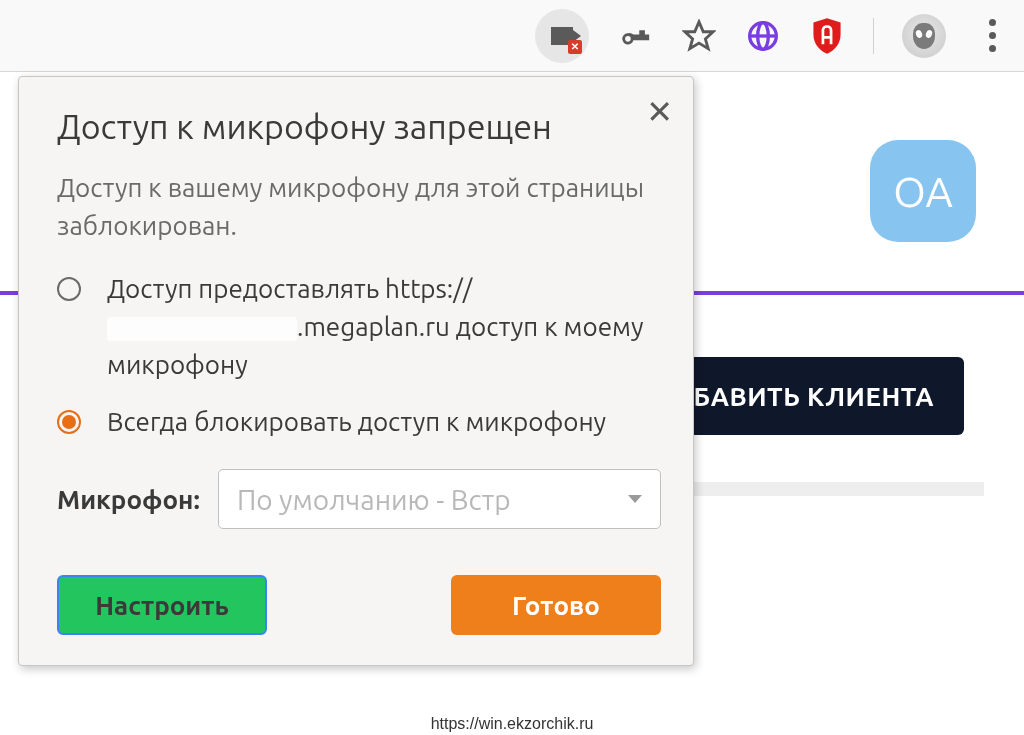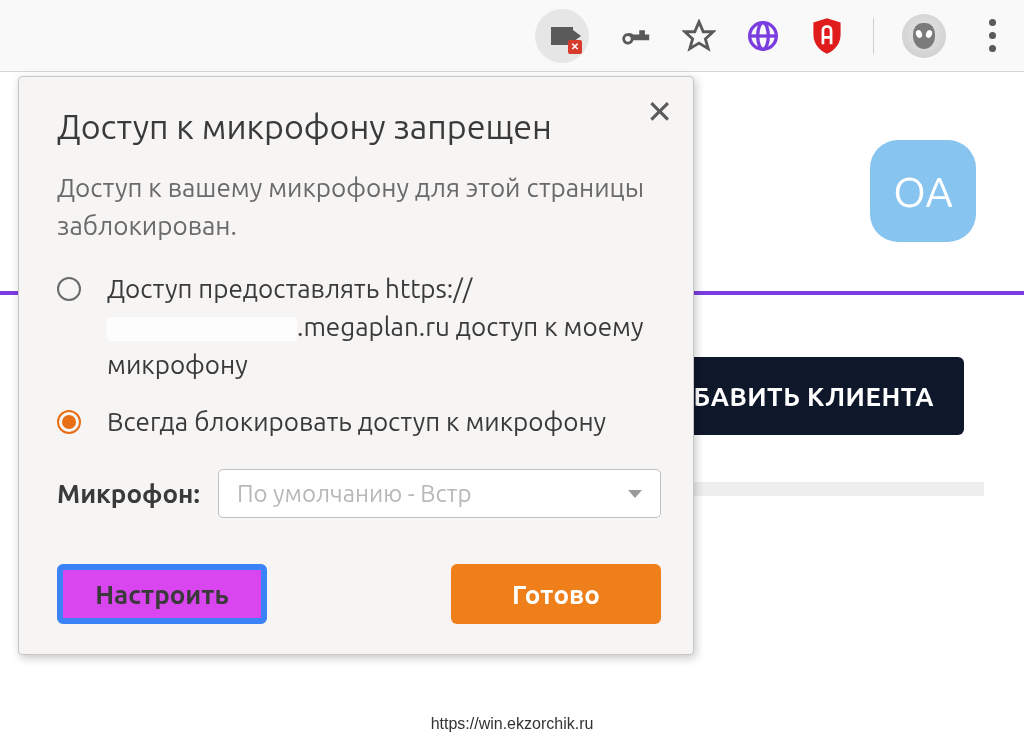--- a/index.html
+++ b/index.html
@@ -262,28 +262,28 @@
       margin-top: 28px;
       gap: 18px;
     }
     .select-label {
       font-size: 26px;
       color: #3a3a3a;
       font-weight: 600;
     }
     .select-box {
       flex: 1;
-      height: 49px;
+      height: 60px;
       border: 1px solid #c0c0c0;
       border-radius: 5px;
       background: #fff;
       display: flex;
       align-items: center;
       padding: 0 18px;
-      font-size: 24px;
+      font-size: 28px;
       color: #b8b8b8;
       position: relative;
       overflow: hidden;
       white-space: nowrap;
     }
     .select-caret {
       position: absolute;
       right: 18px;
       top: 50%;
       transform: translateY(-50%);
@@ -300,22 +300,22 @@
       height: 60px;
       border-radius: 6px;
       font-size: 26px;
       display: flex;
       align-items: center;
       justify-content: center;
       cursor: pointer;
     }
     .btn-manage {
       width: 210px;
-      background: #d946ef;
-      border: 6px solid #3b82f6;
+      background: #22c55e;
+      border: 2px solid #3b82f6;
       color: #3a3a3a;
       font-weight: 600;
     }
     .btn-done {
       width: 210px;
       background: #ef7f1a;
       color: #fff;
       font-weight: 600;
       border: none;
       margin-left: 39px;

